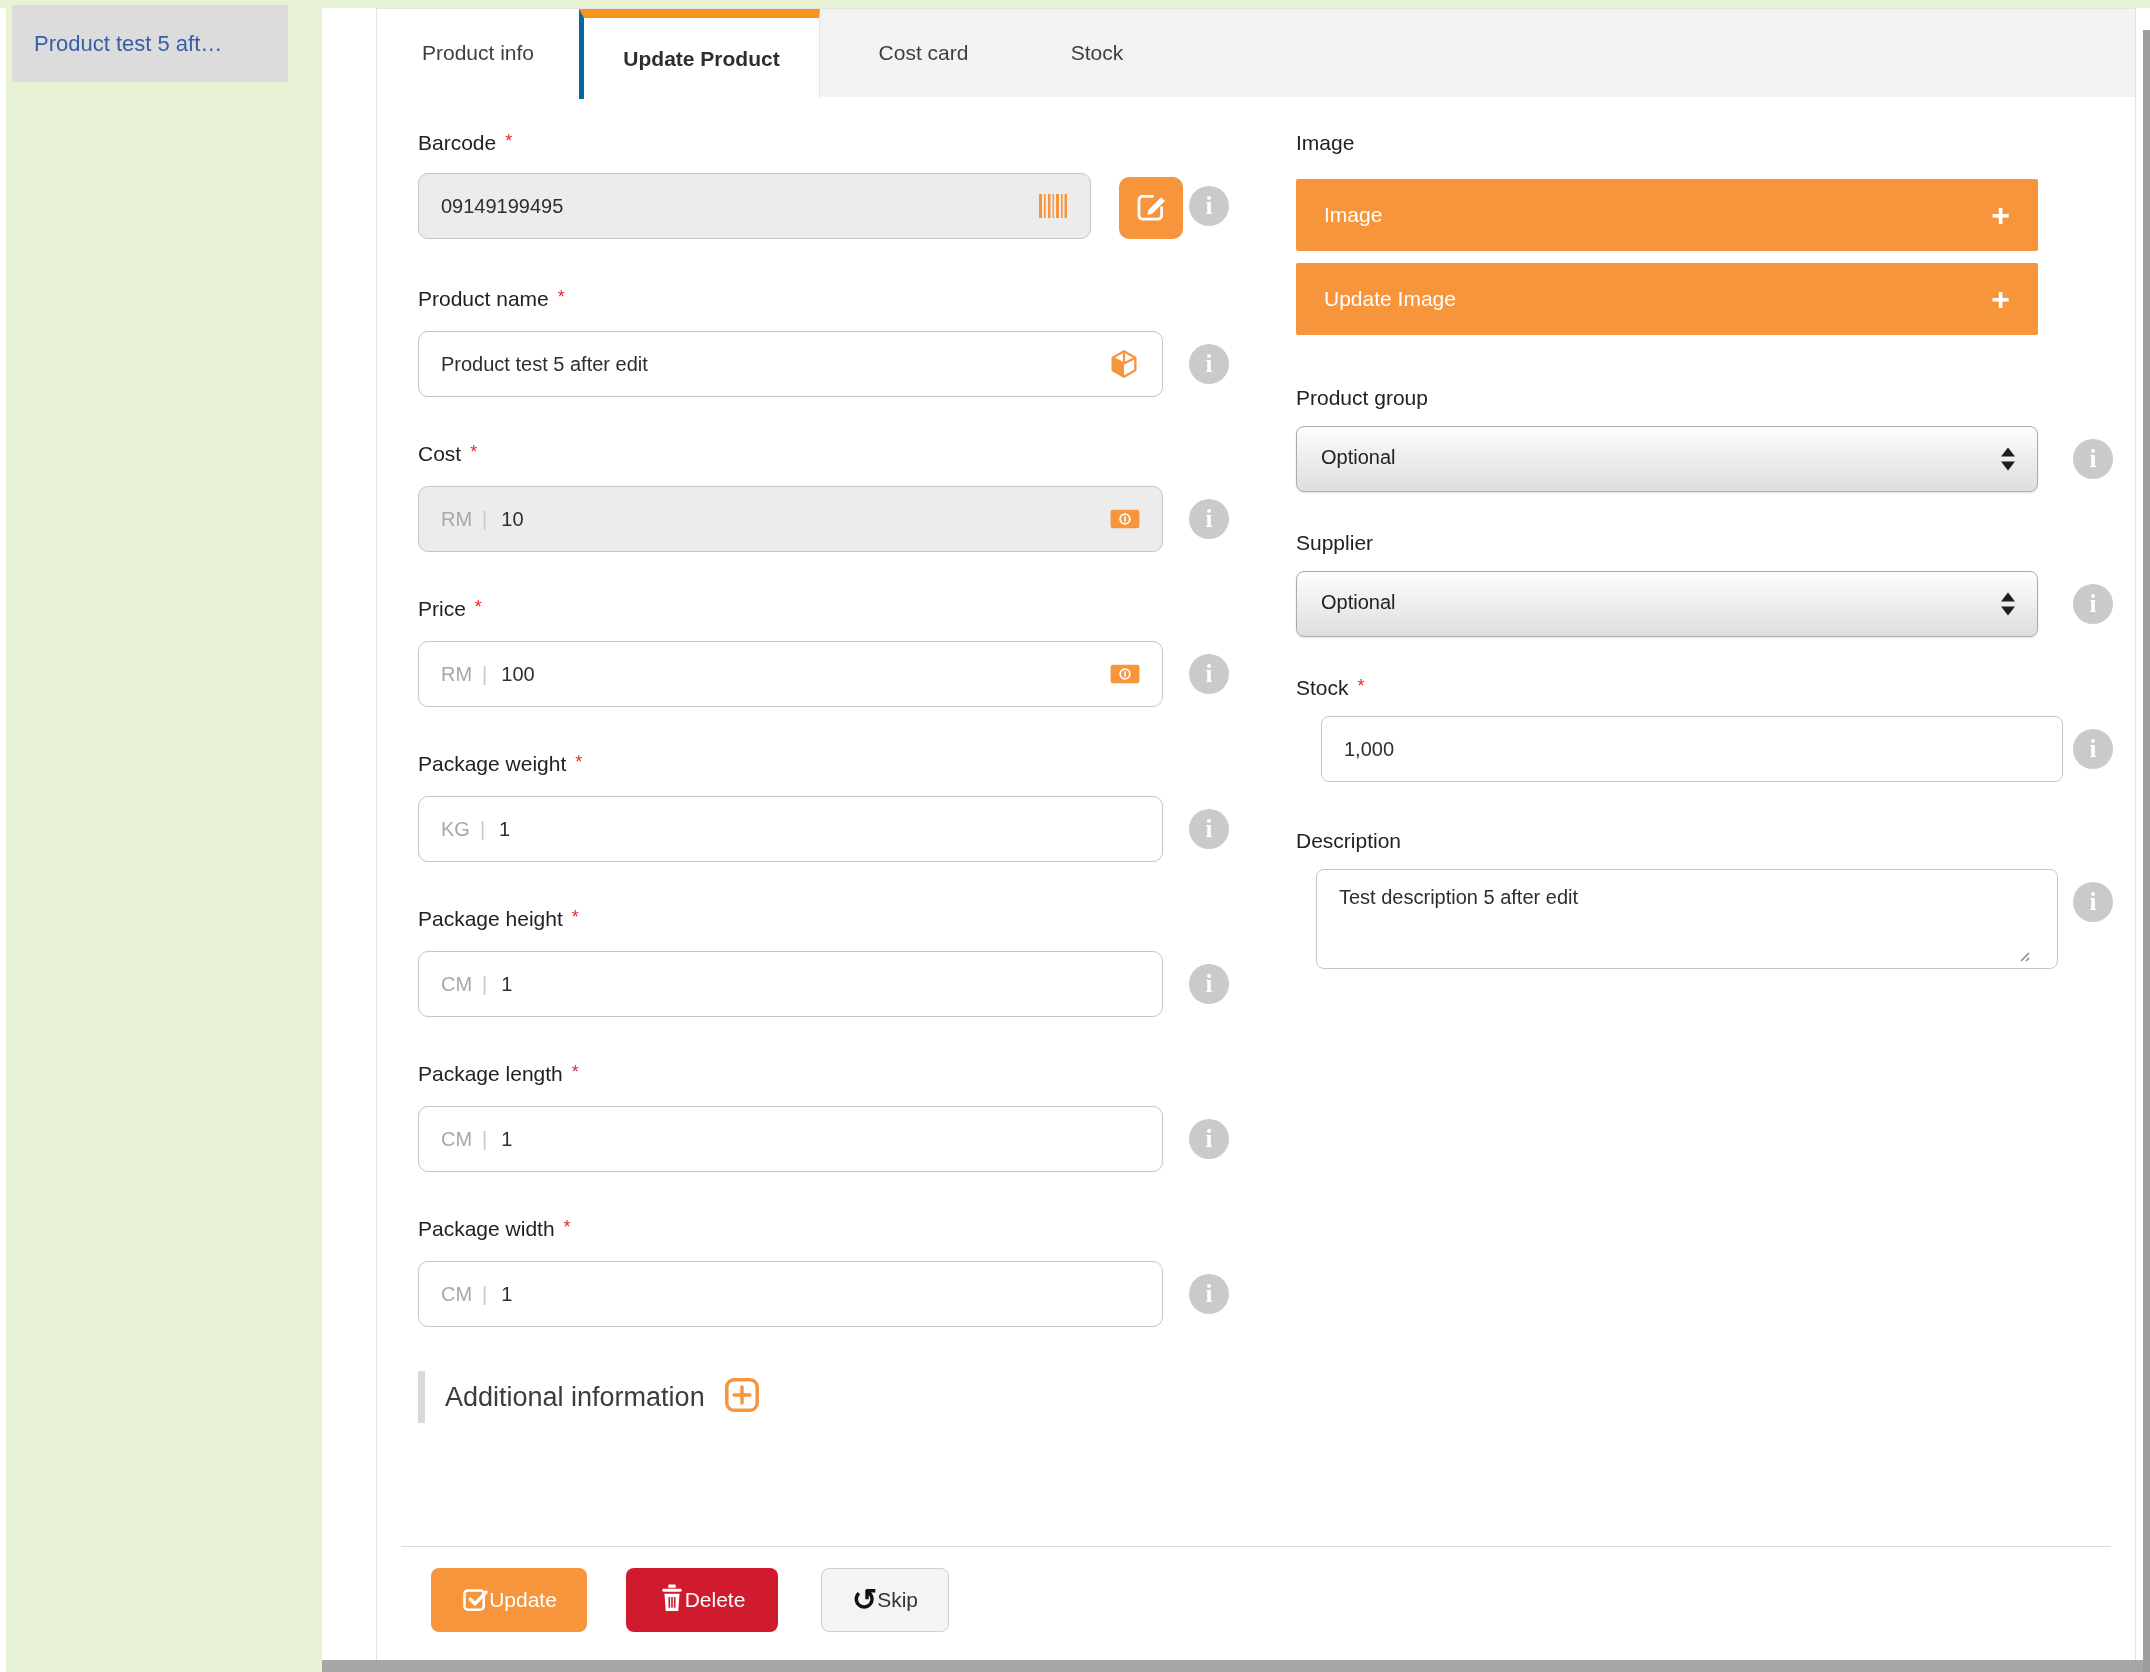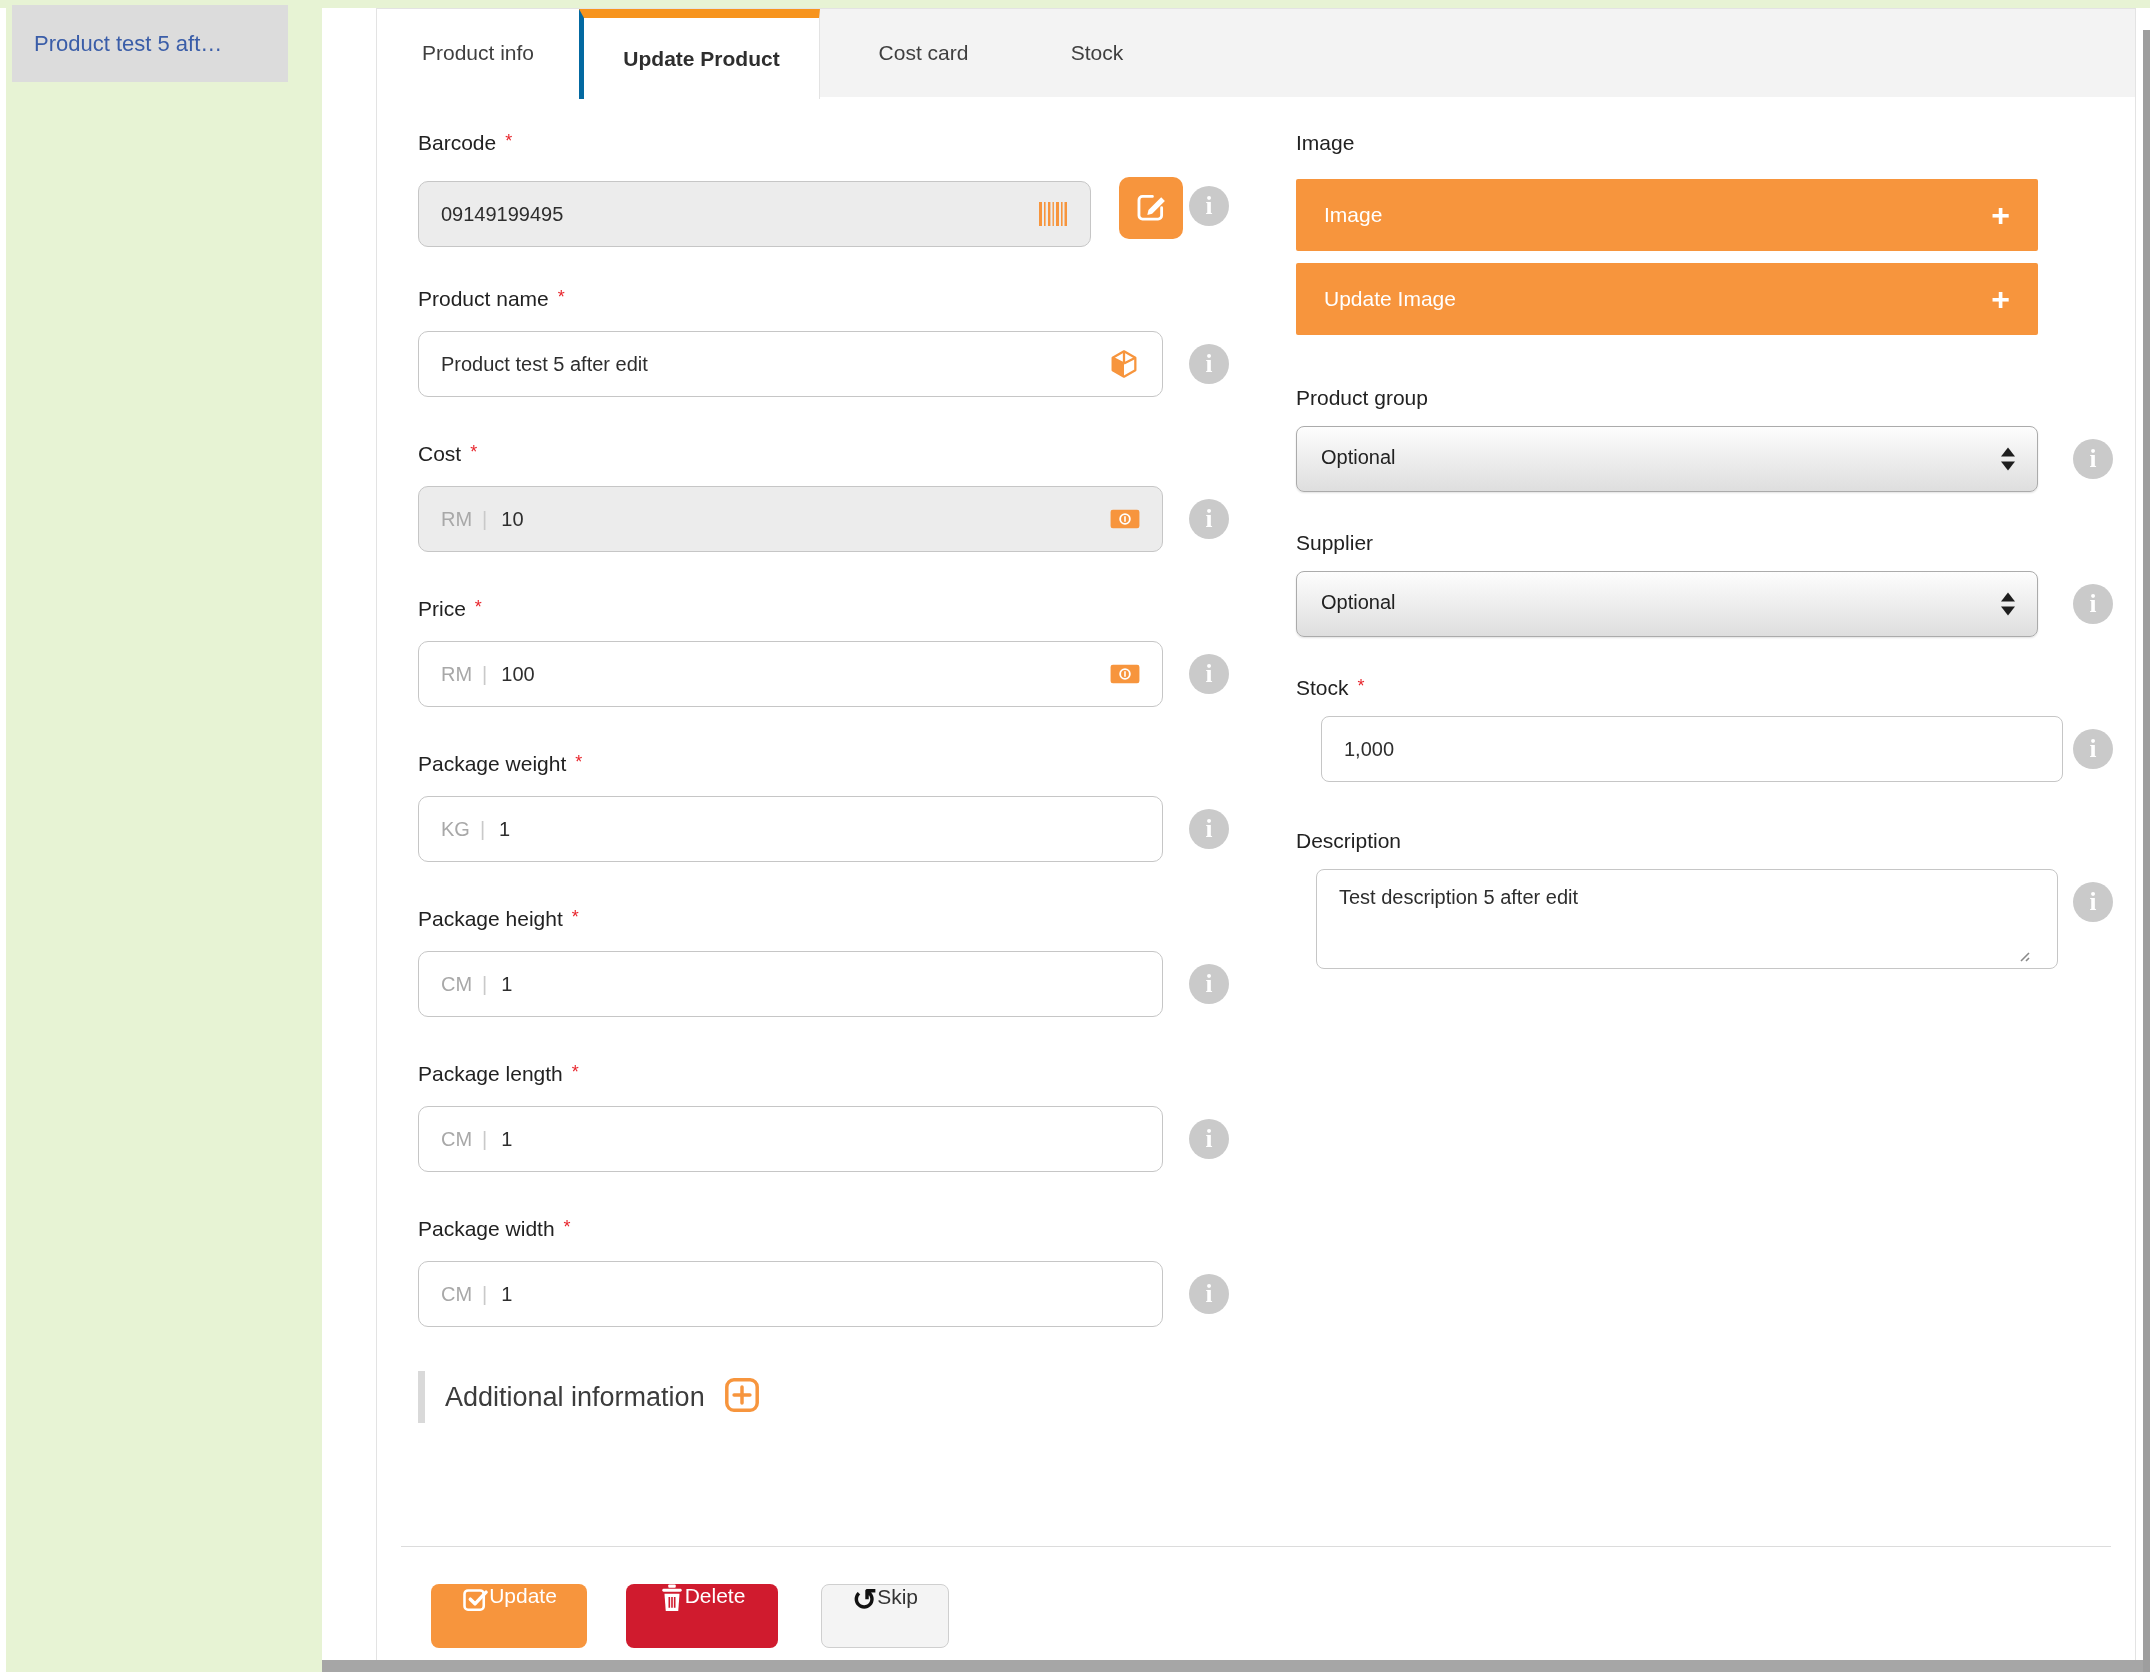--- a/index.html
+++ b/index.html
@@ -75,22 +75,22 @@
   
   .addinfo { position:absolute; display:flex; align-items:center; }
   .addinfo-bar { width:7px; height:52px; background:#D9D9D9; margin-right:20px; }
   .addinfo-title { font-size:27px; color:#3C3C3C; }
   .addinfo-plus { margin-left:18px; display:flex; cursor:pointer; }
 
   .divider { position:absolute; left:24px; right:24px; height:1px; background:#DCDCDC; }
 
   
   .btn { position:absolute; height:64px; border:none; border-radius:8px; font-size:21px;
-    font-family:inherit; display:flex; align-items:flex-start; justify-content:center;
-    gap:0; cursor:pointer;margin-top:16px; }
+    font-family:inherit; display:flex; align-items:center; justify-content:center;
+    gap:0; cursor:pointer; }
   .btn-update { background:#F7953D; color:#fff; }
   .btn-delete { background:#D01B2E; color:#fff; }
   .btn-skip { background:#F4F4F4; color:#333; border:1px solid #CFCFCF; }
   .undo-glyph { font-size:30px; font-weight:bold; color:#111; line-height:1; }
 
   
   .hscroll { position:absolute; left:322px; top:1660px; width:1828px; height:12px; background:#A6A6A6; }
   .vscroll { position:absolute; left:2143px; top:30px; width:7px; height:1642px; background:#9E9E9E; }
 </style>
 </head>
@@ -108,21 +108,21 @@
       <div class="tabstrip"></div>
       <div class="tab tab-first">Product info</div>
       <div class="tab tab-active">Update Product</div>
       <div class="tab tab-3">Cost card</div>
       <div class="tab tab-4">Stock</div>
     </div>
 
     <div class="lbl" style="left:41px;top:122px">
       <span>Barcode</span><span class="req">*</span>
     </div>
-    <div class="box gray" style="left:41px;top:172px;width:673px">
+    <div class="box gray" style="left:41px;top:164px;width:673px">
       <input class="val-input" value="09149199495" style="">
       <span class="in-icon">
         <svg width="30" height="28" viewBox="0 0 30 28">
             <g fill="#F7953D">
           <rect x="1" y="2" width="3" height="24"></rect>
               <rect x="6" y="2" width="1.6" height="24"></rect>
           <rect x="10" y="2" width="2.4" height="24"></rect>
               <rect x="14.5" y="2" width="1.4" height="24"></rect>
           <rect x="18" y="2" width="3" height="24"></rect>
               <rect x="23" y="2" width="1.6" height="24"></rect>

